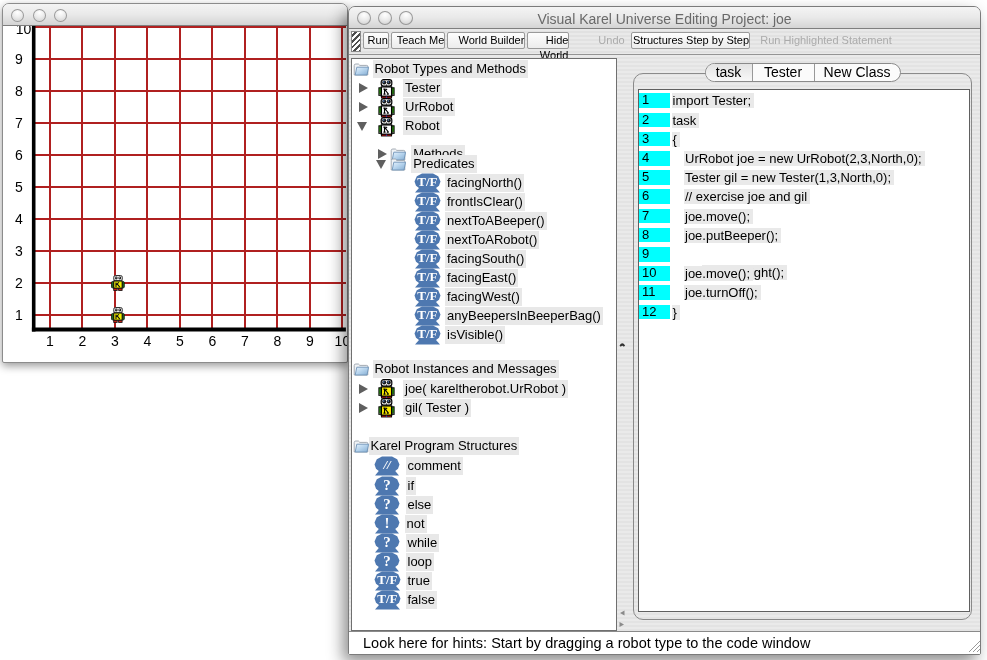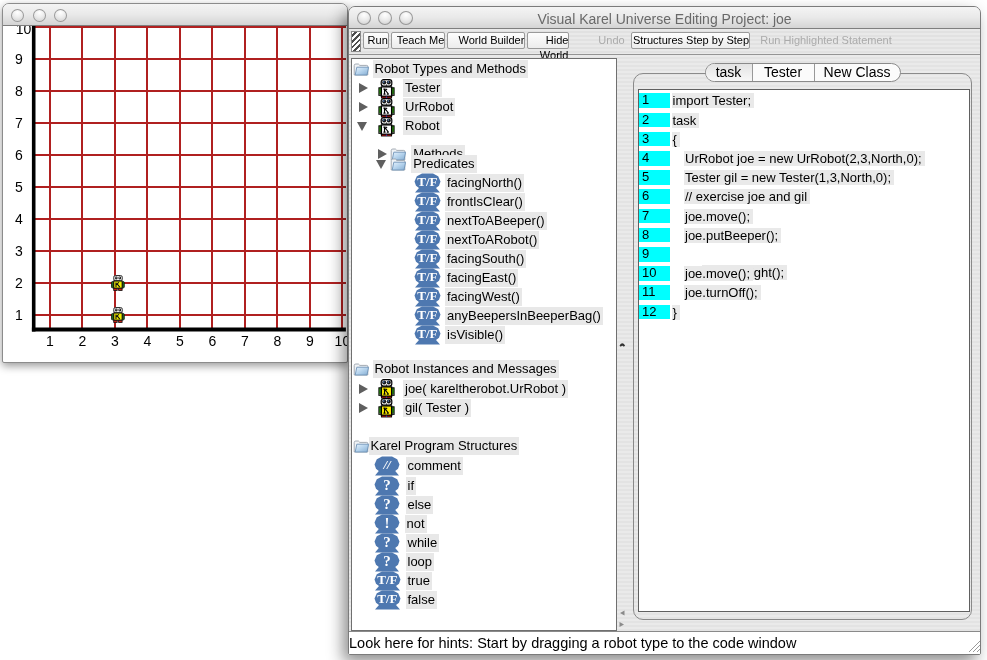--- a/index.html
+++ b/index.html
@@ -74,21 +74,21 @@
 #tab3 { width:86px; }
 #code { position:absolute; left:4px; top:14.5px; width:332px; height:523px;
   background:#fff; border:1px solid #606060; overflow:hidden; }
 .ln { position:absolute; left:0px; width:31px; height:14.5px; background:#00ffff;
   font-size:13px; line-height:14.5px; padding-left:3.5px; }
 .cl { position:absolute; left:33px; height:15px; font-size:13px; line-height:15px;
   background:#e9e9e9; padding:0 3px 0 1px; white-space:pre; }
 
 
 #status { position:absolute; left:0; right:0; bottom:0; height:23px; background:#fff;
-  border-top:1px solid #8a8a8a; font-size:14.5px; line-height:22px; padding-left:0; }
+  border-top:1px solid #8a8a8a; font-size:14.5px; line-height:22px; padding-left:14px; }
 #grip { position:absolute; right:0px; bottom:2px; width:13px; height:13px; overflow:hidden; }
 </style>
 </head>
 <body>
 
 <div id="back">
   <div id="world">
     <svg width="344" height="336">
       <g stroke="#b02020" stroke-width="2" shape-rendering="crispEdges">
         <line x1="46.9" y1="0" x2="46.9" y2="303"></line>

